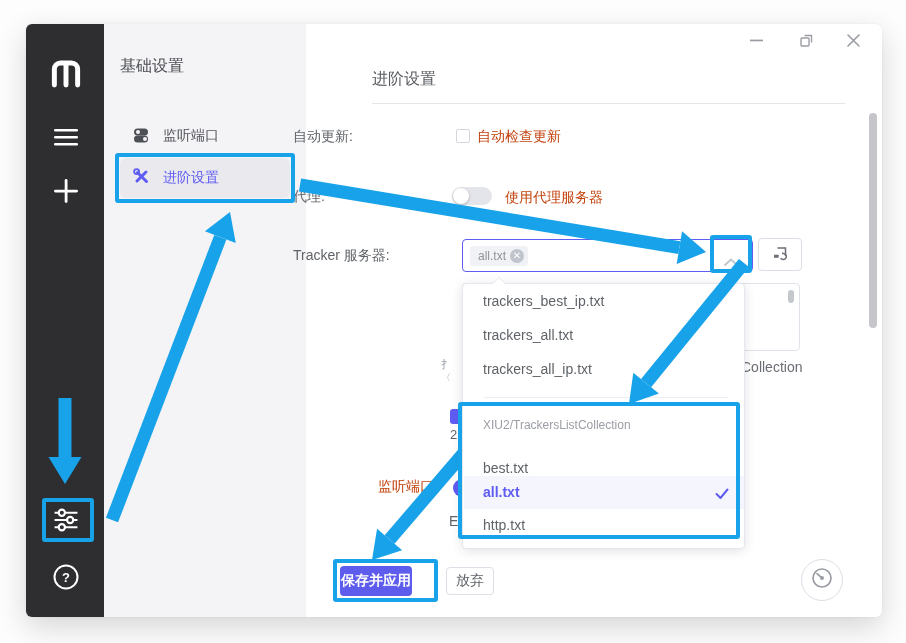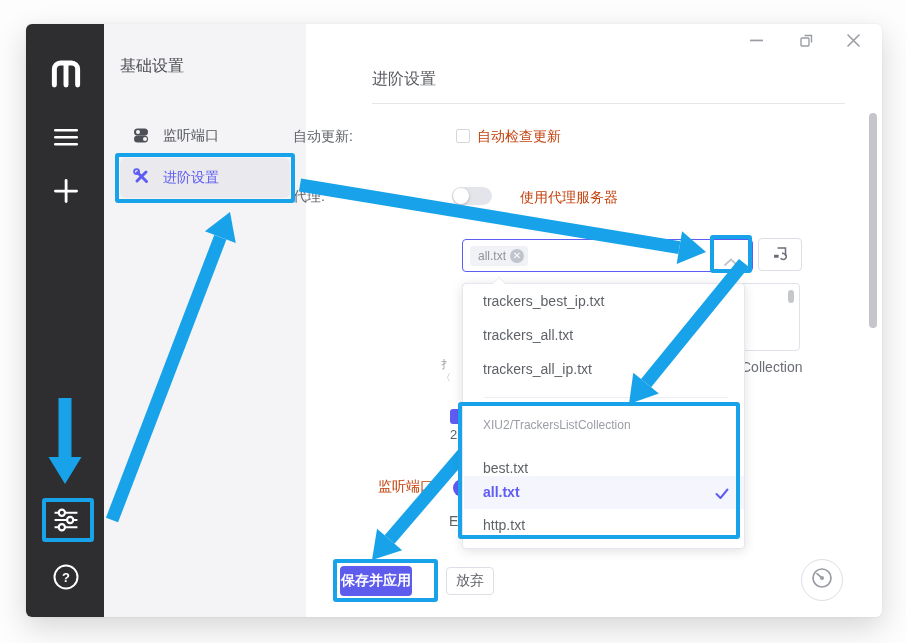--- a/index.html
+++ b/index.html
@@ -170,22 +170,23 @@
     <div class="scroll-thumb"></div>
 
     <div class="form-label" style="left:267px;top:104px">自动更新:</div>
     <span class="checkbox" style="left:430px;top:105px"></span>
     <div class="plain-text" style="left:451px;top:104px">自动检查更新</div>
 
     <div class="form-label" style="left:267px;top:164px">代理:</div>
     <span class="switch" style="left:426px;top:163px">
         <span class="knob"></span>
       </span>
-    <div class="plain-text" style="left:494px;top:165px">使用代理服务器</div>
-
+    <div class="plain-text" style="left:479px;top:165px">使用代理服务器</div>
+
+    <div class="form-label" style="left:267px;top:223px">Tracker 服务器:</div>
     <div class="tracker-input">
       <span class="tag">
         <span>all.txt</span>
         <span class="tag-close">✕</span>
       </span>
       <span class="chevron">
         <svg width="14" height="8" viewBox="0 0 14 8">
             <path d="M1 7 L7 1.5 L13 7" fill="none" stroke="#bfc3cb" stroke-width="1.8" stroke-linecap="round"></path>
           </svg>
       </span>

